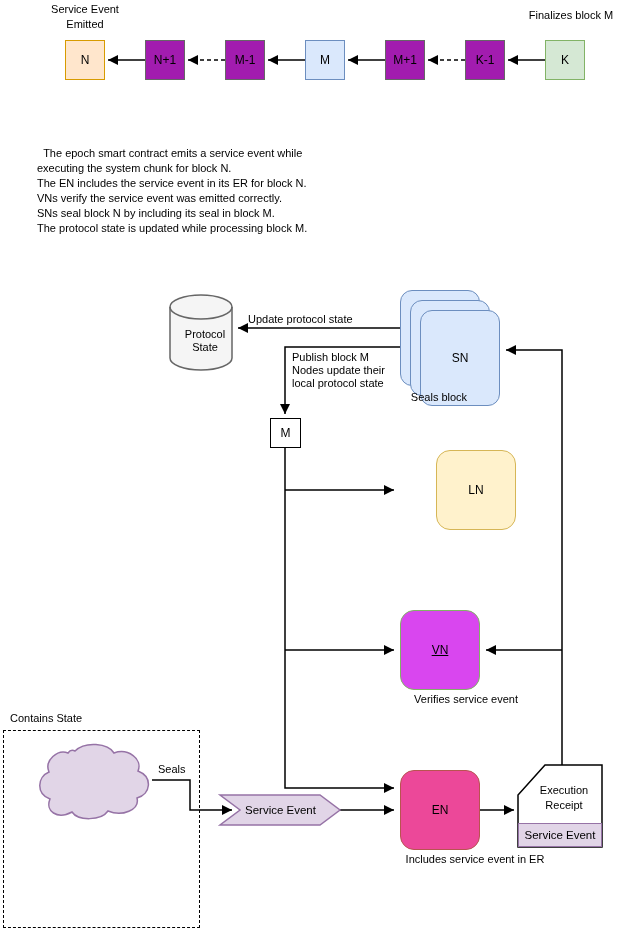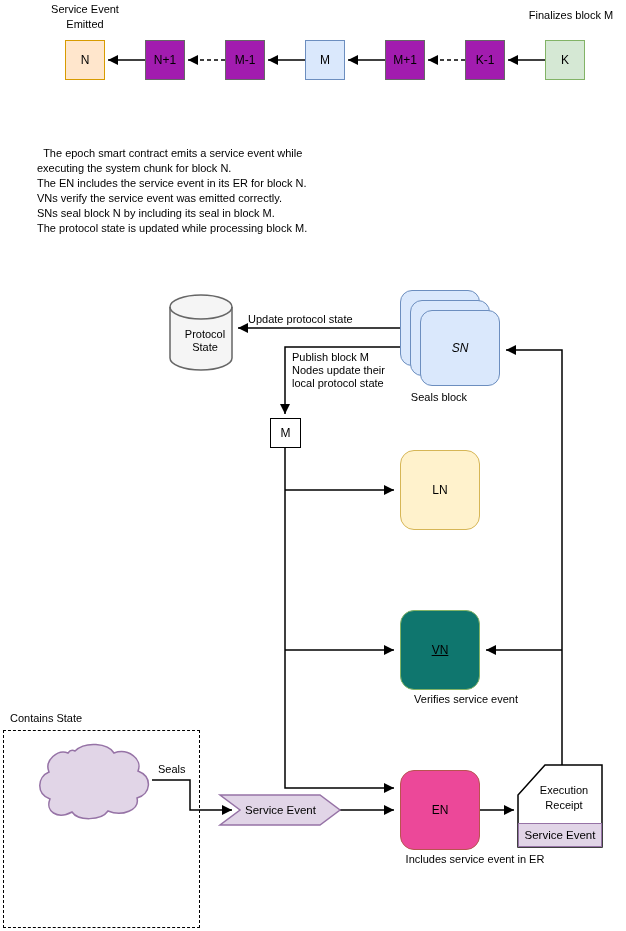--- a/index.html
+++ b/index.html
@@ -8,25 +8,25 @@
   .canvas svg{position:absolute;left:0;top:0;}
   .lbl{position:absolute;font-size:11px;line-height:15px;white-space:pre-line;}
   .center{text-align:center;}
   .blk{position:absolute;top:40px;width:40px;height:40px;box-sizing:border-box;
        display:flex;align-items:center;justify-content:center;font-size:12px;background:#a21caf;border:1px solid #666;}
   .blk.orange{background:#ffe6cc;border-color:#d79b00;}
   .blk.blue{background:#dae8fc;border-color:#6c8ebf;}
   .blk.green{background:#d5e8d4;border-color:#82b366;}
   .node{position:absolute;width:80px;height:80px;box-sizing:border-box;border-radius:14px;
         display:flex;align-items:center;justify-content:center;font-size:12px;border:1.5px solid;}
-  .node.yellow{background:#fff2cc;border-color:#d6b656;}
-  .node.green{background:#0f766e;border-color:#82b366;text-decoration:underline;}
+  .node.yellow{background:#fff2cc;border-color:#d6b656;margin-left:36px;}
+  .node.green{background:#d946ef;border-color:#82b366;text-decoration:underline;}
   .node.red{background:#ec4899;border-color:#b85450;}
-  .sn-card{position:absolute;width:80px;height:76px;box-sizing:border-box;border-radius:12px;
-        background:#dae8fc;border:1.5px solid #6c8ebf;display:flex;align-items:center;justify-content:center;font-size:12px;font-style:italic;}
+  .sn-card{position:absolute;width:80px;height:96px;box-sizing:border-box;border-radius:12px;
+        background:#dae8fc;border:1.5px solid #6c8ebf;display:flex;align-items:center;justify-content:center;font-size:12px;}
   .mbox{position:absolute;left:270px;top:418px;width:31px;height:30px;box-sizing:border-box;background:#fff;
         border:1.5px solid #000;display:flex;align-items:center;justify-content:center;font-size:12px;}
   .desc{position:absolute;left:37px;top:122px;width:430px;font-size:11px;line-height:15px;white-space:pre-wrap;margin-top:24px;}
   .dashedbox{position:absolute;left:3px;top:730px;width:197px;height:198px;border:1px dashed #000;box-sizing:border-box;}
   .strip{position:absolute;left:518px;top:823px;width:84px;height:24px;box-sizing:border-box;background:#e1d5e7;
          border:1px solid #9673a6;display:flex;align-items:center;justify-content:center;font-size:11.5px;}
 </style>
 </head>
 <body>
 

